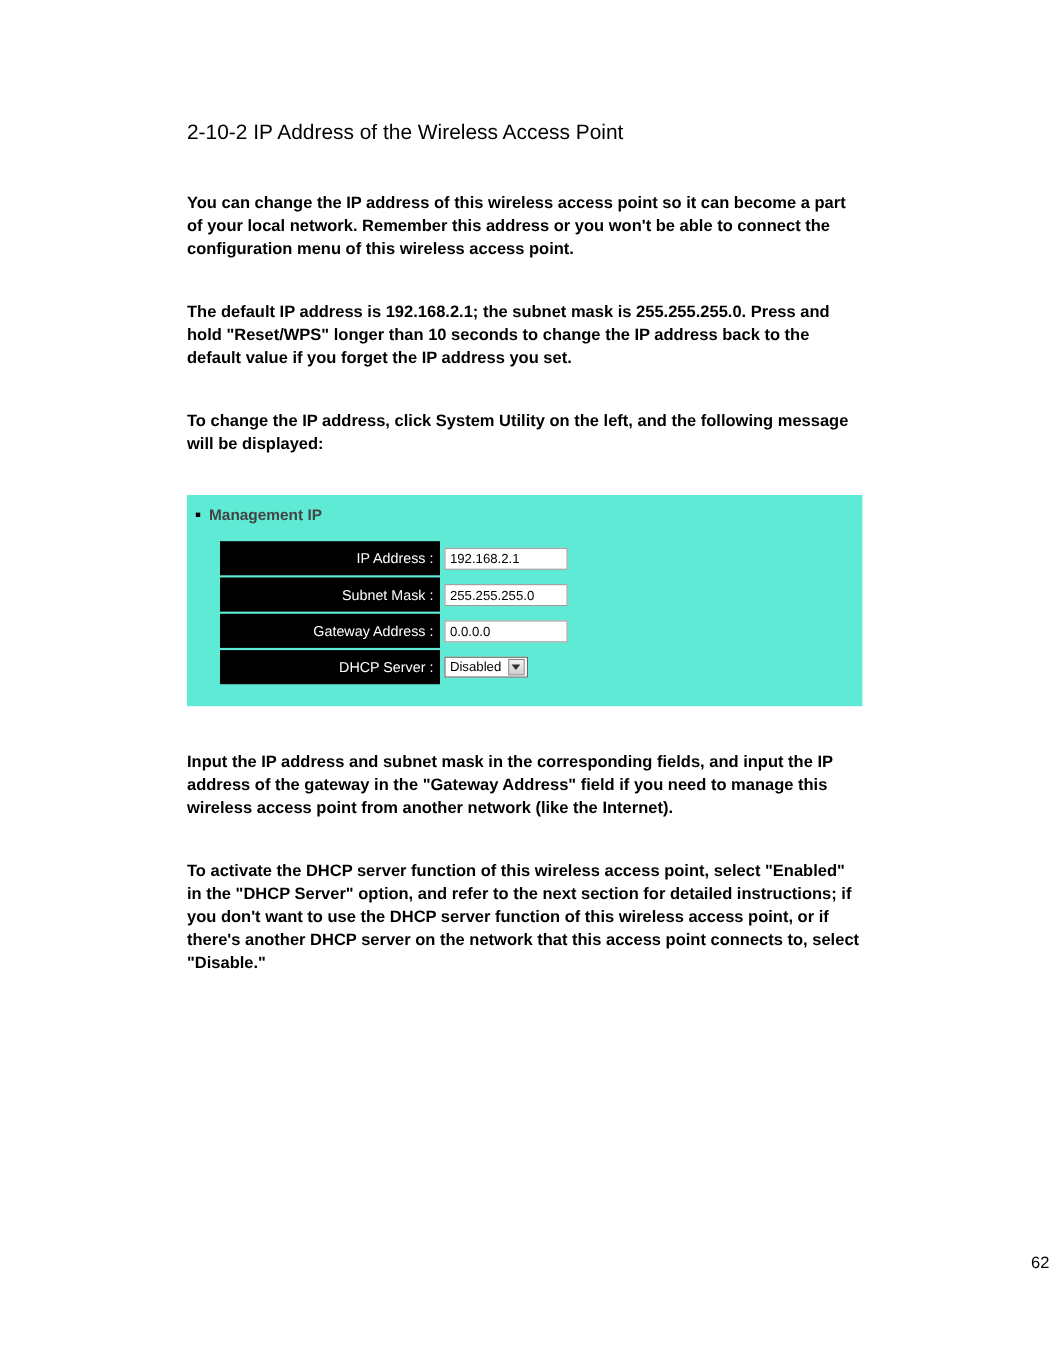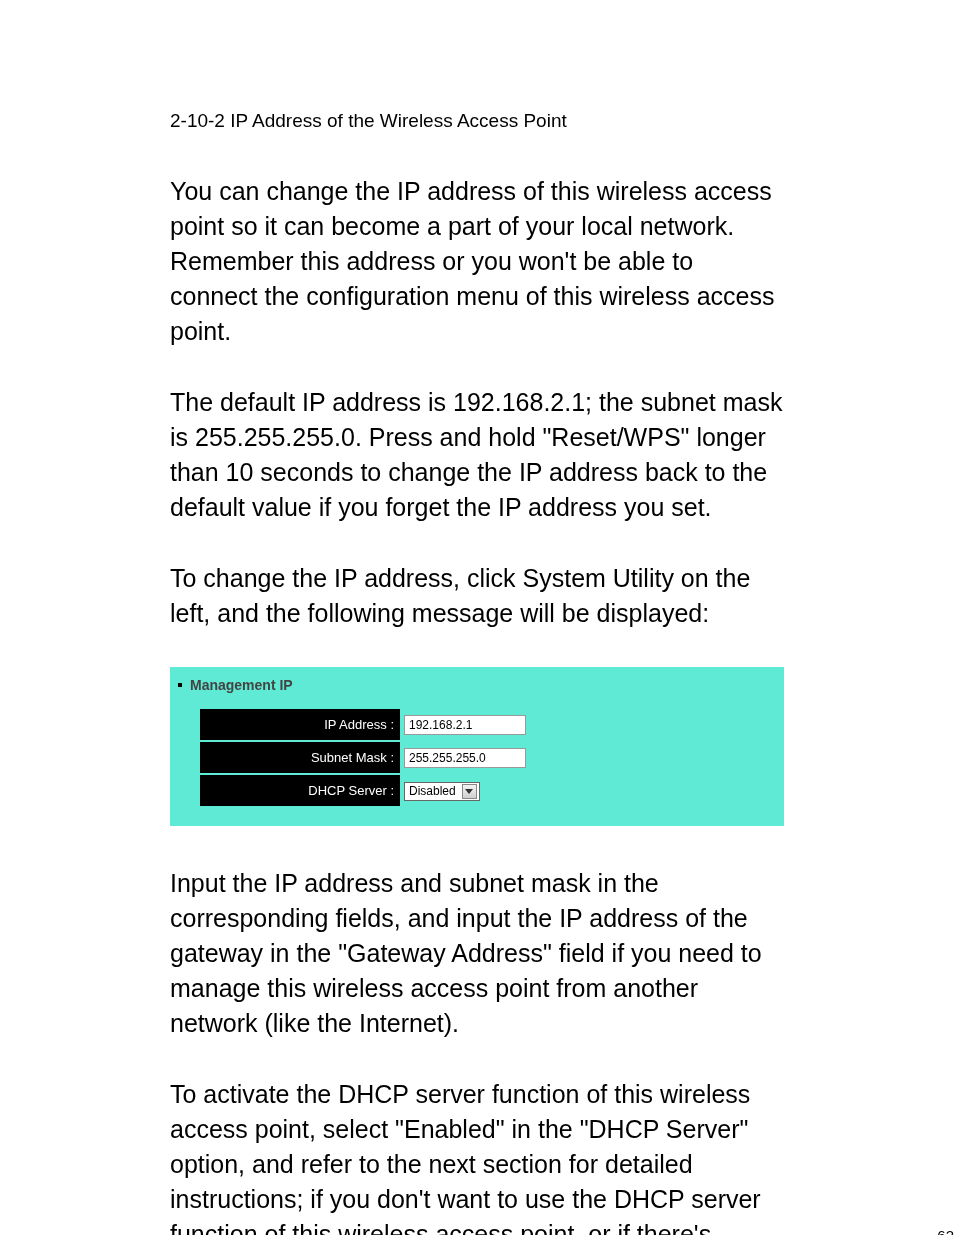--- a/index.html
+++ b/index.html
@@ -14,23 +14,24 @@
     min-height: 1235px;
     box-sizing: border-box;
     padding: 110px 170px 0 170px;
     position: relative;
   }
   .heading {
     font-size: 19px;
     margin-bottom: 42px;
   }
   .para {
-    font-size: 25px;
+    font-size: 15px;
     line-height: 1.4;
     margin-bottom: 36px;
+    font-weight: bold;
   }
   .panel {
     background: #5eead4;
     padding: 10px 0 18px 0;
     margin-bottom: 40px;
   }
   .panel-title-row {
     display: flex;
     align-items: center;
     padding: 0 0 14px 8px;
@@ -64,21 +65,21 @@
     box-sizing: border-box;
   }
   .input-cell {
     padding-left: 4px;
   }
   input.textfield {
     border: 1px solid #999;
     background: #fff;
     font-size: 12px;
     padding: 2px 4px;
-    width: 122px;
+    width: 112px;
     box-sizing: border-box;
   }
   .select-wrap {
     display: inline-flex;
     border: 1px solid #666;
     background: #fff;
     font-size: 12px;
     padding: 1px 2px 1px 4px;
     box-sizing: border-box;
   }
@@ -137,20 +138,27 @@
     </div>
 
     <div class="form-row">
       <div class="spacer-left"></div>
       <div class="label-cell">Subnet Mask :</div>
       <div class="input-cell">
         <input class="textfield" type="text" value="255.255.255.0" style="">
       </div>
     </div>
 
+    <div class="form-row">
+      <div class="spacer-left"></div>
+      <div class="label-cell">Gateway Address :</div>
+      <div class="input-cell">
+        <input class="textfield" type="text" value="0.0.0.0" style="">
+      </div>
+    </div>
 
     <div class="form-row">
       <div class="spacer-left"></div>
       <div class="label-cell">DHCP Server :</div>
       <div class="input-cell">
         <div class="select-wrap">
           <span class="select-value">Disabled</span>
           <span class="select-btn">
               <span class="triangle-down"></span>
             </span>

